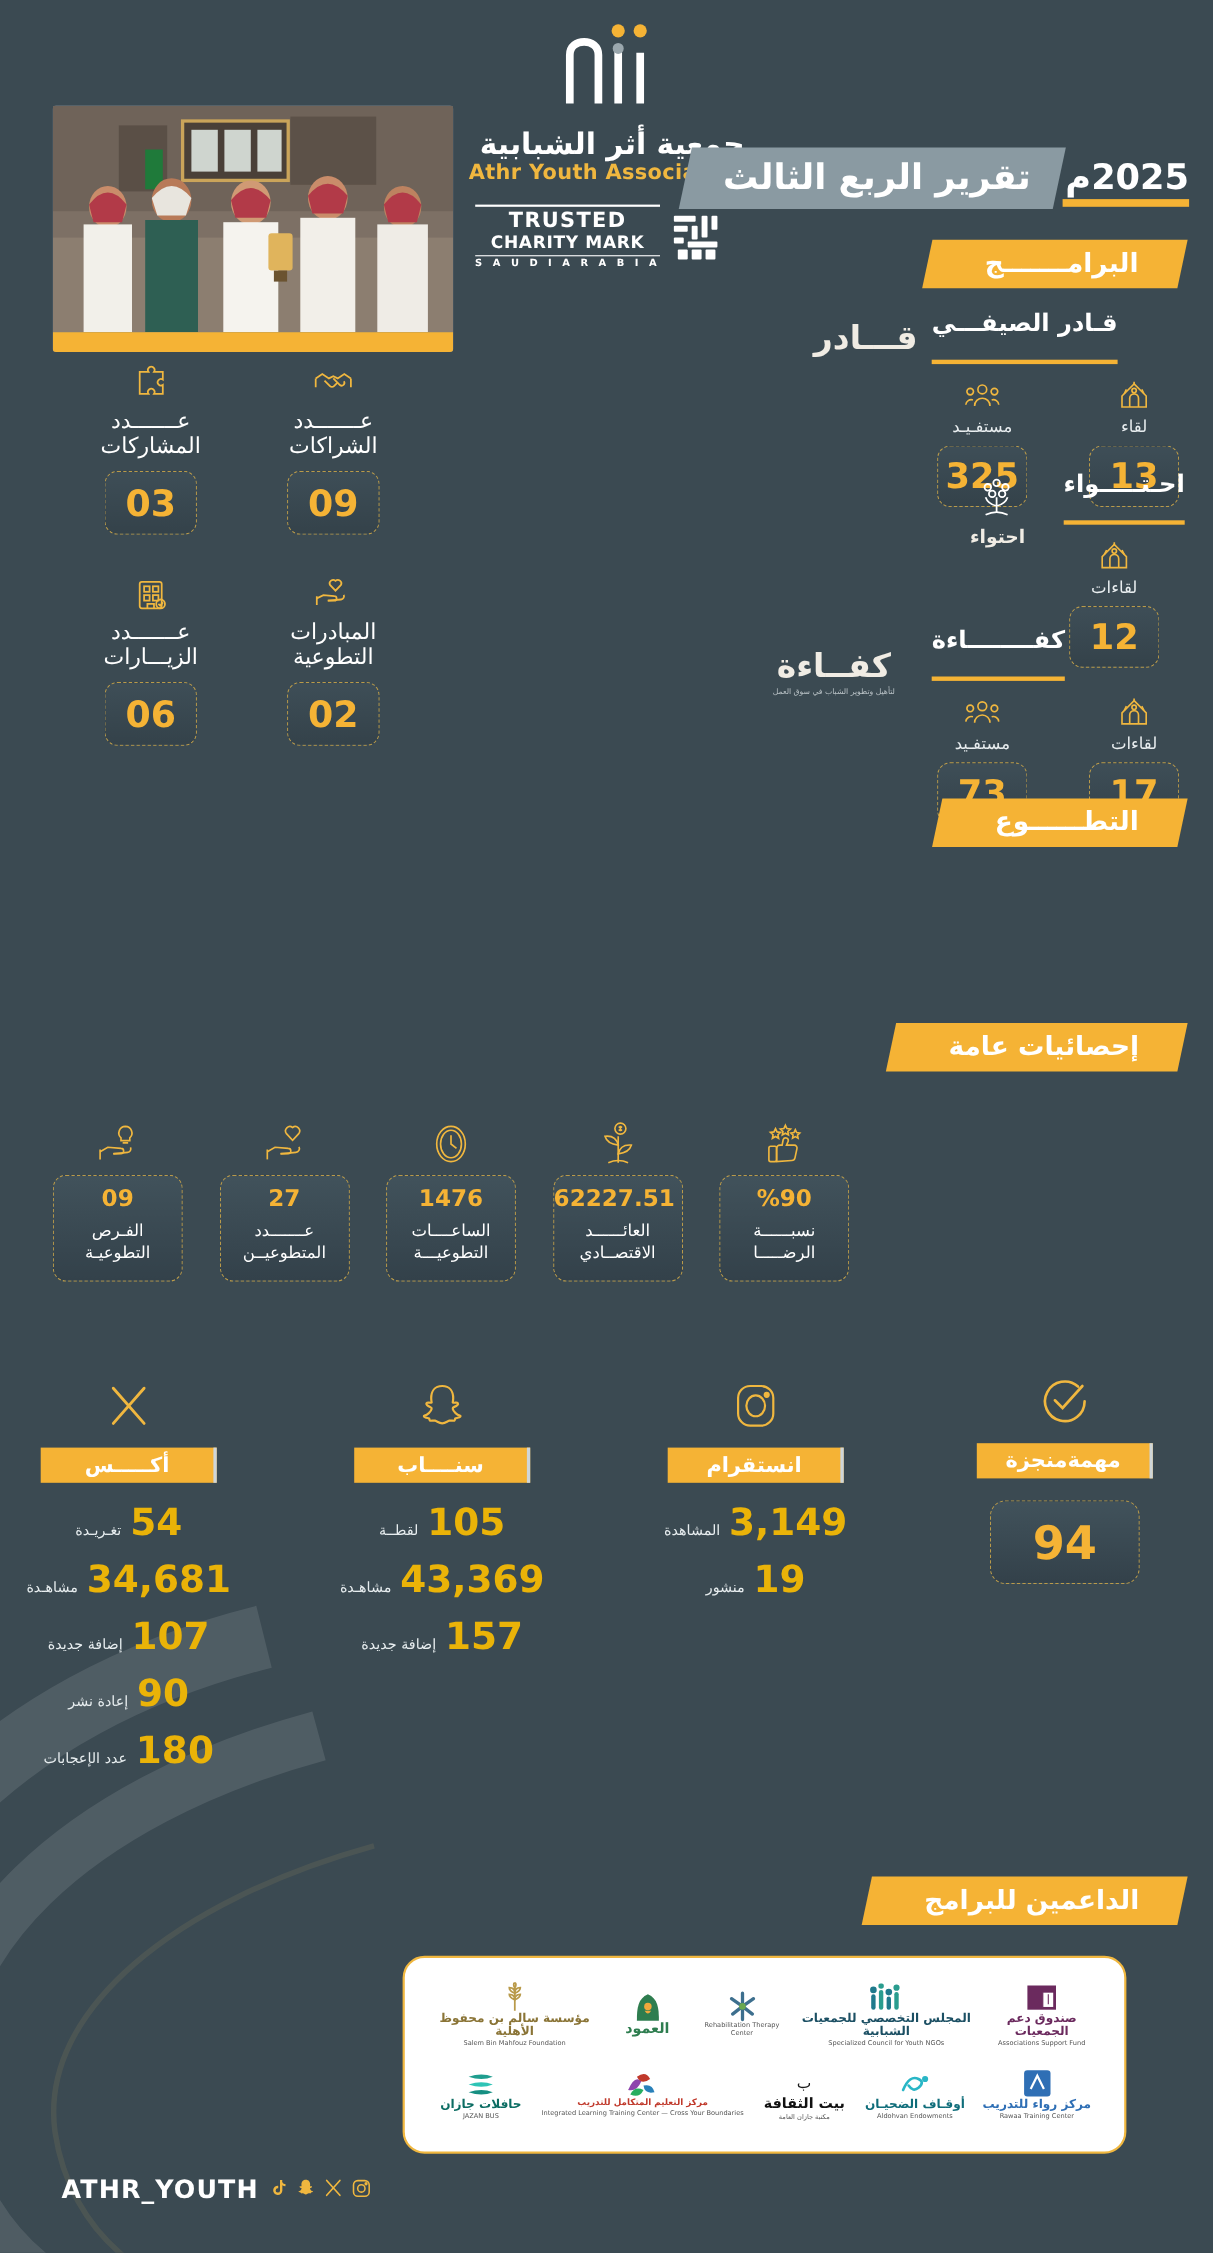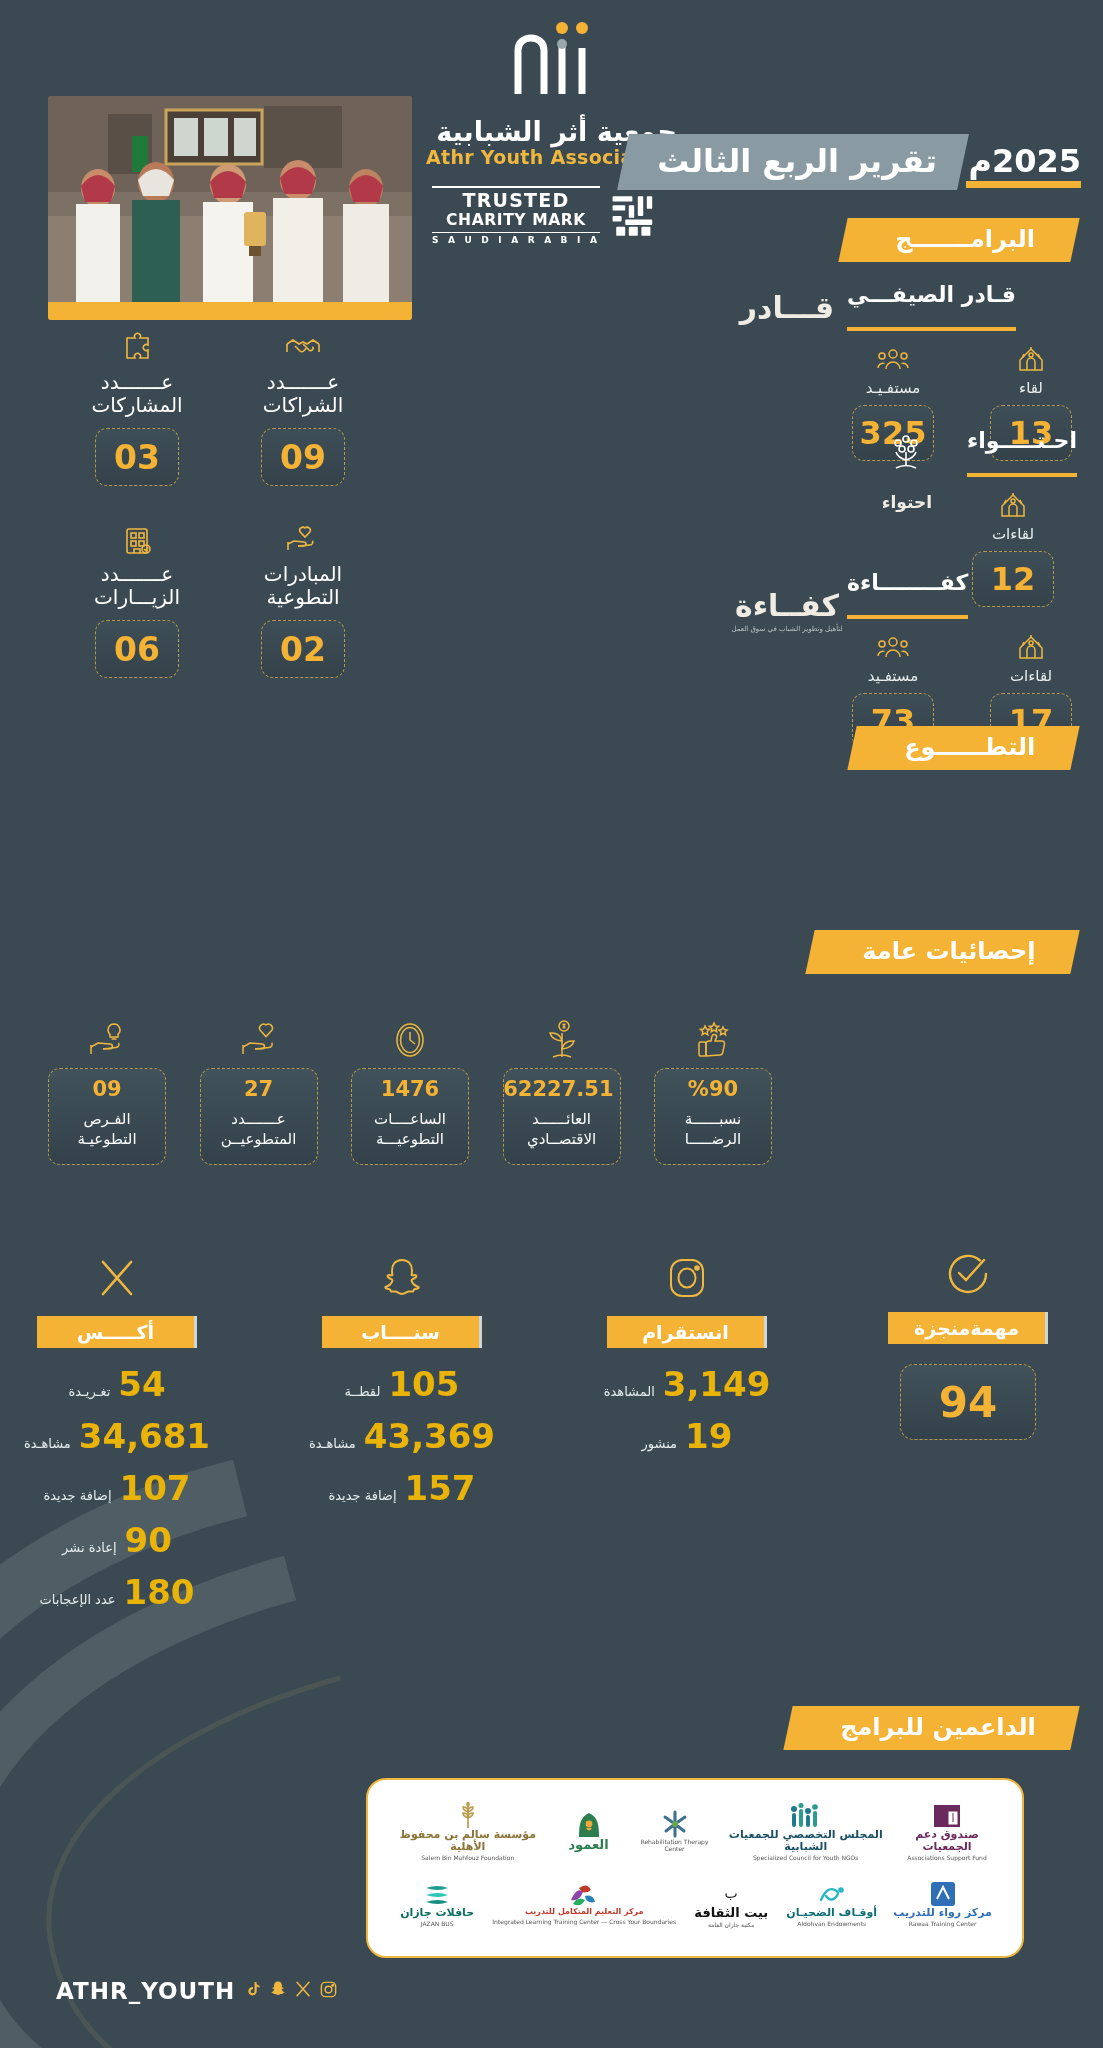--- a/index.html
+++ b/index.html
@@ -306,25 +306,25 @@
         <svg width="50" height="42" viewBox="0 0 50 42" fill="none" stroke="currentColor" stroke-width="1.6">
           <circle cx="16" cy="11" r="3"></circle>
             <circle cx="24" cy="7" r="3"></circle>
             <circle cx="32" cy="11" r="3"></circle>
           <circle cx="20" cy="17" r="3"></circle>
             <circle cx="29" cy="17" r="3"></circle>
           <path d="M24 20 L24 34 M24 28 q-8 -2 -10 -8 M24 28 q8 -2 10 -8"></path>
           <path d="M14 36 q10 -5 20 0"></path>
         </svg>
       </div>
-      <div class="pl-main" style="font-size:17px;margin-top:14px;">احتواء</div>
-    </div>
-  </div>
-
-  <div class="prog-row" style="right:26px; top:570px;">
+      <div class="pl-main" style="font-size:17px;margin-top:1px;">احتواء</div>
+    </div>
+  </div>
+
+  <div class="prog-row" style="right:26px; top:570px;gap:29px;">
     <div class="prog-mid">
       <div class="prog-name">كفــــــــاءة</div>
       <div class="prog-stats">
         <div class="stat-col">
           <div class="stat-ico">
             <svg width="30" height="28" viewBox="0 0 30 28" fill="none" stroke="currentColor" stroke-width="1.5">
               <path d="M15 3 L26 14 L26 24 L4 24 L4 14 Z"></path>
               <path d="M11 24 L11 16 a4 4 0 0 1 8 0 L19 24"></path>
               <circle cx="15" cy="9" r="2"></circle>
               <path d="M6 12 L8 8 M24 12 L22 8 M15 1 L15 4"></path>

